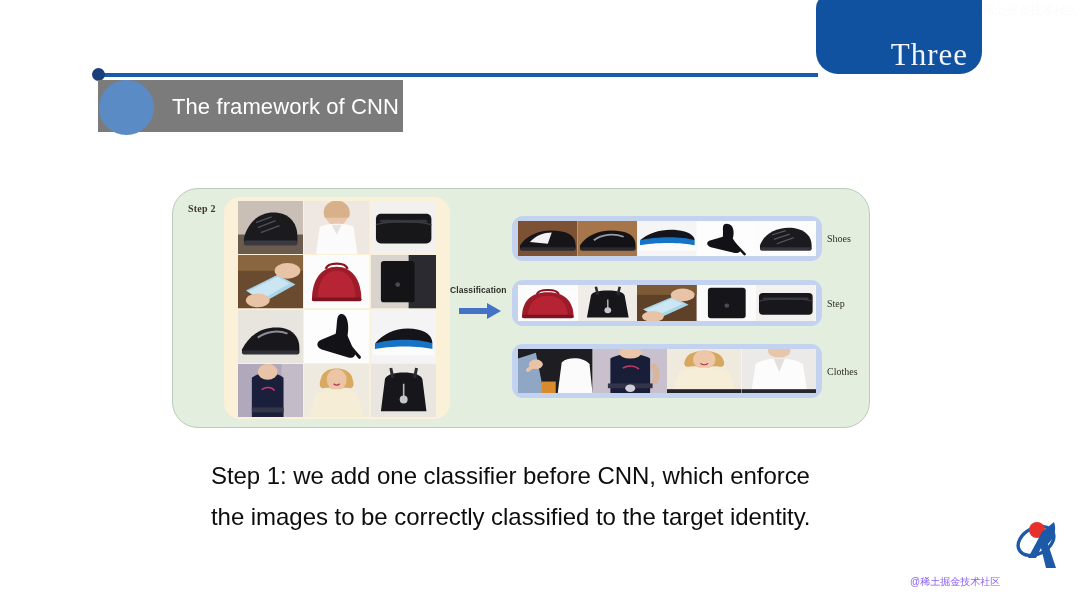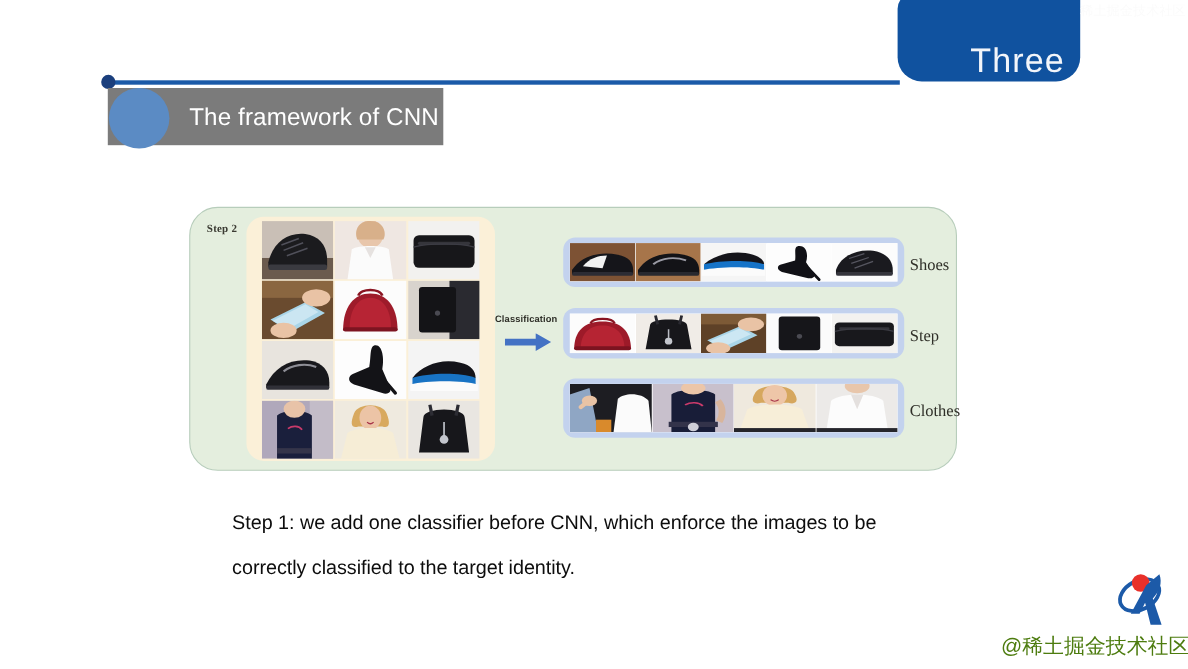--- a/index.html
+++ b/index.html
@@ -24,21 +24,21 @@
     width: 166px;
     height: 80px;
     background: #10529f;
     border-radius: 14px 0 22px 22px;
   }
   #header-tab-label {
     position: absolute;
     right: 14px;
     bottom: 4px;
     color: #f2f5fa;
-    font-family: Liberation Sans, sans-serif;
+    font-family: Liberation Serif, serif;
     font-size: 31px;
     letter-spacing: 1px;
     line-height: 1;
     white-space: nowrap;
   }
 
   
   #header-rule {
     position: absolute;
     left: 98px;
@@ -171,54 +171,54 @@
   }
   .row-strip > div { flex: 1 1 0; position: relative; overflow: hidden; }
   #row-shoes  { top: 216px; height: 45px; }
   #row-bags   { top: 280px; height: 46px; }
   #row-clothes{ top: 344px; height: 54px; }
 
   .category-label {
     position: absolute;
     left: 827px;
     font-family: "Liberation Serif", serif;
-    font-size: 15px;
+    font-size: 10px;
     color: #2f2f28;
     white-space: nowrap;
   }
   #label-shoes   { top: 233px; }
   #label-bags    { top: 298px; }
   #label-clothes { top: 366px; text-align: right; }
 
   
   #caption {
     position: absolute;
     left: 211px;
     top: 455px;
     width: 620px;
-    font-size: 18px;
+    font-size: 24px;
     color: #0d0d0d;
     line-height: 41px;
     letter-spacing: -.05px;
   }
 
   
   #footer-logo {
     position: absolute;
     left: 1008px;
     top: 516px;
     width: 62px;
     height: 62px;
   }
   #footer-watermark {
     position: absolute;
     left: 910px;
     top: 575px;
-    font-size: 19px;
-    color: #4d7c0f;
+    font-size: 10px;
+    color: #8b5cf6;
     white-space: nowrap;
   }
   #corner-watermark {
     position: absolute;
     left: 982px;
     top: 2px;
     font-size: 12px;
     color: #fbfbfb;
     white-space: nowrap;
   }

